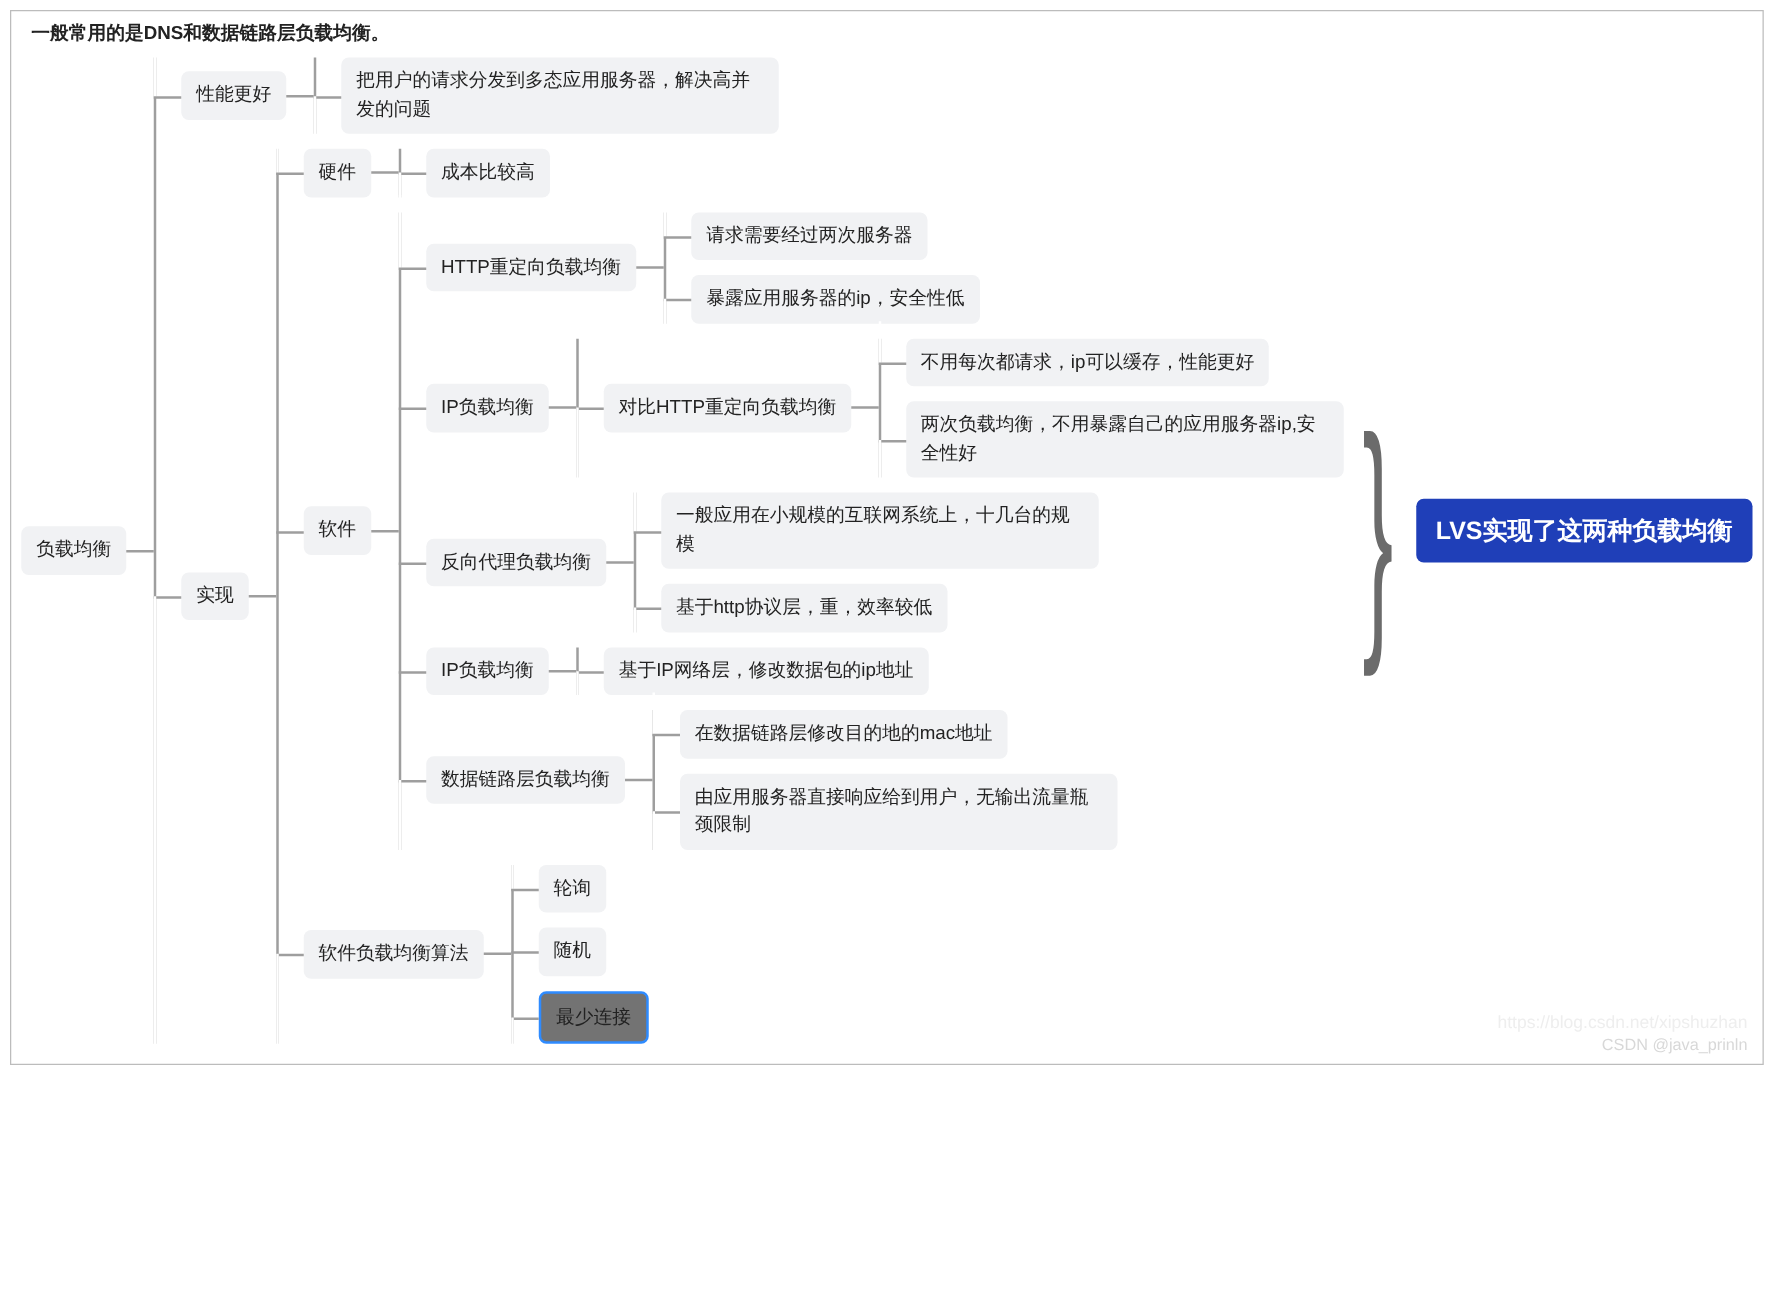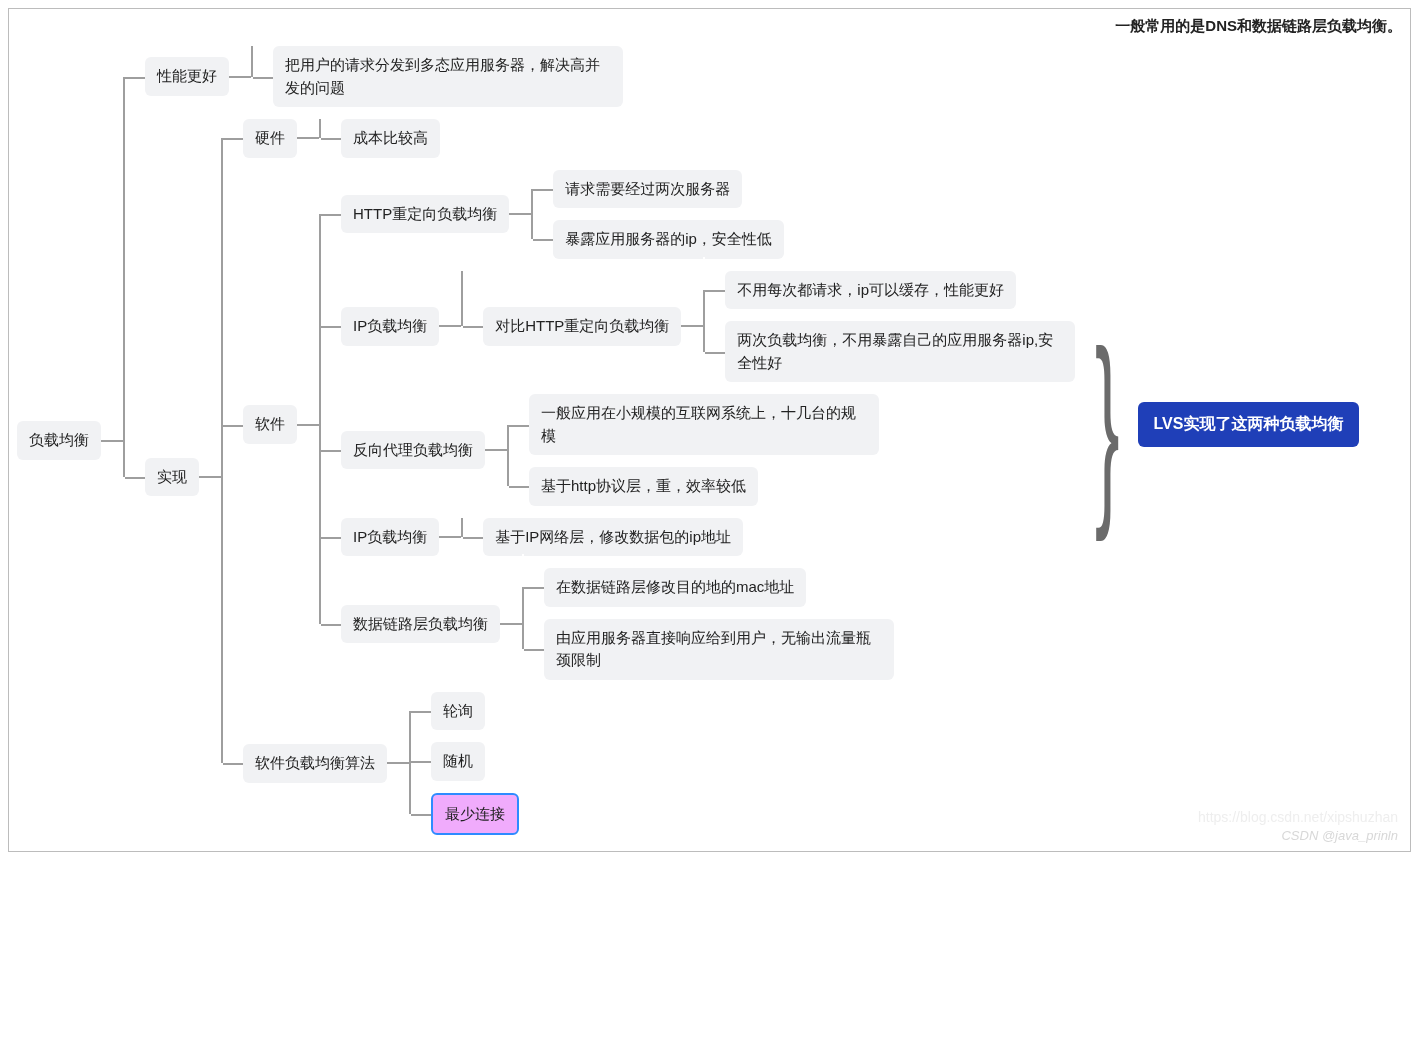--- a/index.html
+++ b/index.html
@@ -13,21 +13,20 @@
   }
   .frame {
     border: 1px solid #bcbcbc;
     padding: 6px 8px 16px 8px;
     position: relative;
   }
   .heading {
     font-size: 15px;
     font-weight: bold;
     margin: 2px 0 10px 8px;
-    text-align: right;
   }
   .tree, .branch {
     display: flex;
     align-items: center;
   }
   .children {
     display: flex;
     flex-direction: column;
     justify-content: center;
     position: relative;
@@ -71,21 +70,21 @@
   .node {
     background: #f1f2f4;
     border-radius: 6px;
     padding: 8px 12px;
     line-height: 1.5;
     white-space: normal;
     flex: 0 0 auto;
   }
   .node.w-lg { max-width: 350px; }
   .node.sel {
-    background: #f0abfc;
+    background: #737373;
     border: 2px solid #2e8bff;
     border-radius: 6px;
   }
   .callout-wrap {
     display: flex;
     align-items: center;
     margin-left: 20px;
   }
   .curly {
     font-size: 210px;
@@ -95,29 +94,28 @@
     transform-origin: left center;
     margin-right: -28px;
   }
   .callout {
     background: #1f3fb8;
     color: #fff;
     font-weight: bold;
     border-radius: 6px;
     padding: 12px 16px;
     white-space: nowrap;
-    font-size: 16px;
+    font-size: 20px;
   }
   .watermark {
     position: absolute;
     right: 12px;
     bottom: 8px;
     color: #d8d8d8;
     font-size: 13px;
-    font-style: italic;
   }
   .watermark2 {
     position: absolute;
     right: 12px;
     bottom: 26px;
     color: #eeeeee;
     font-size: 14px;
   }
 </style>
 </head>

